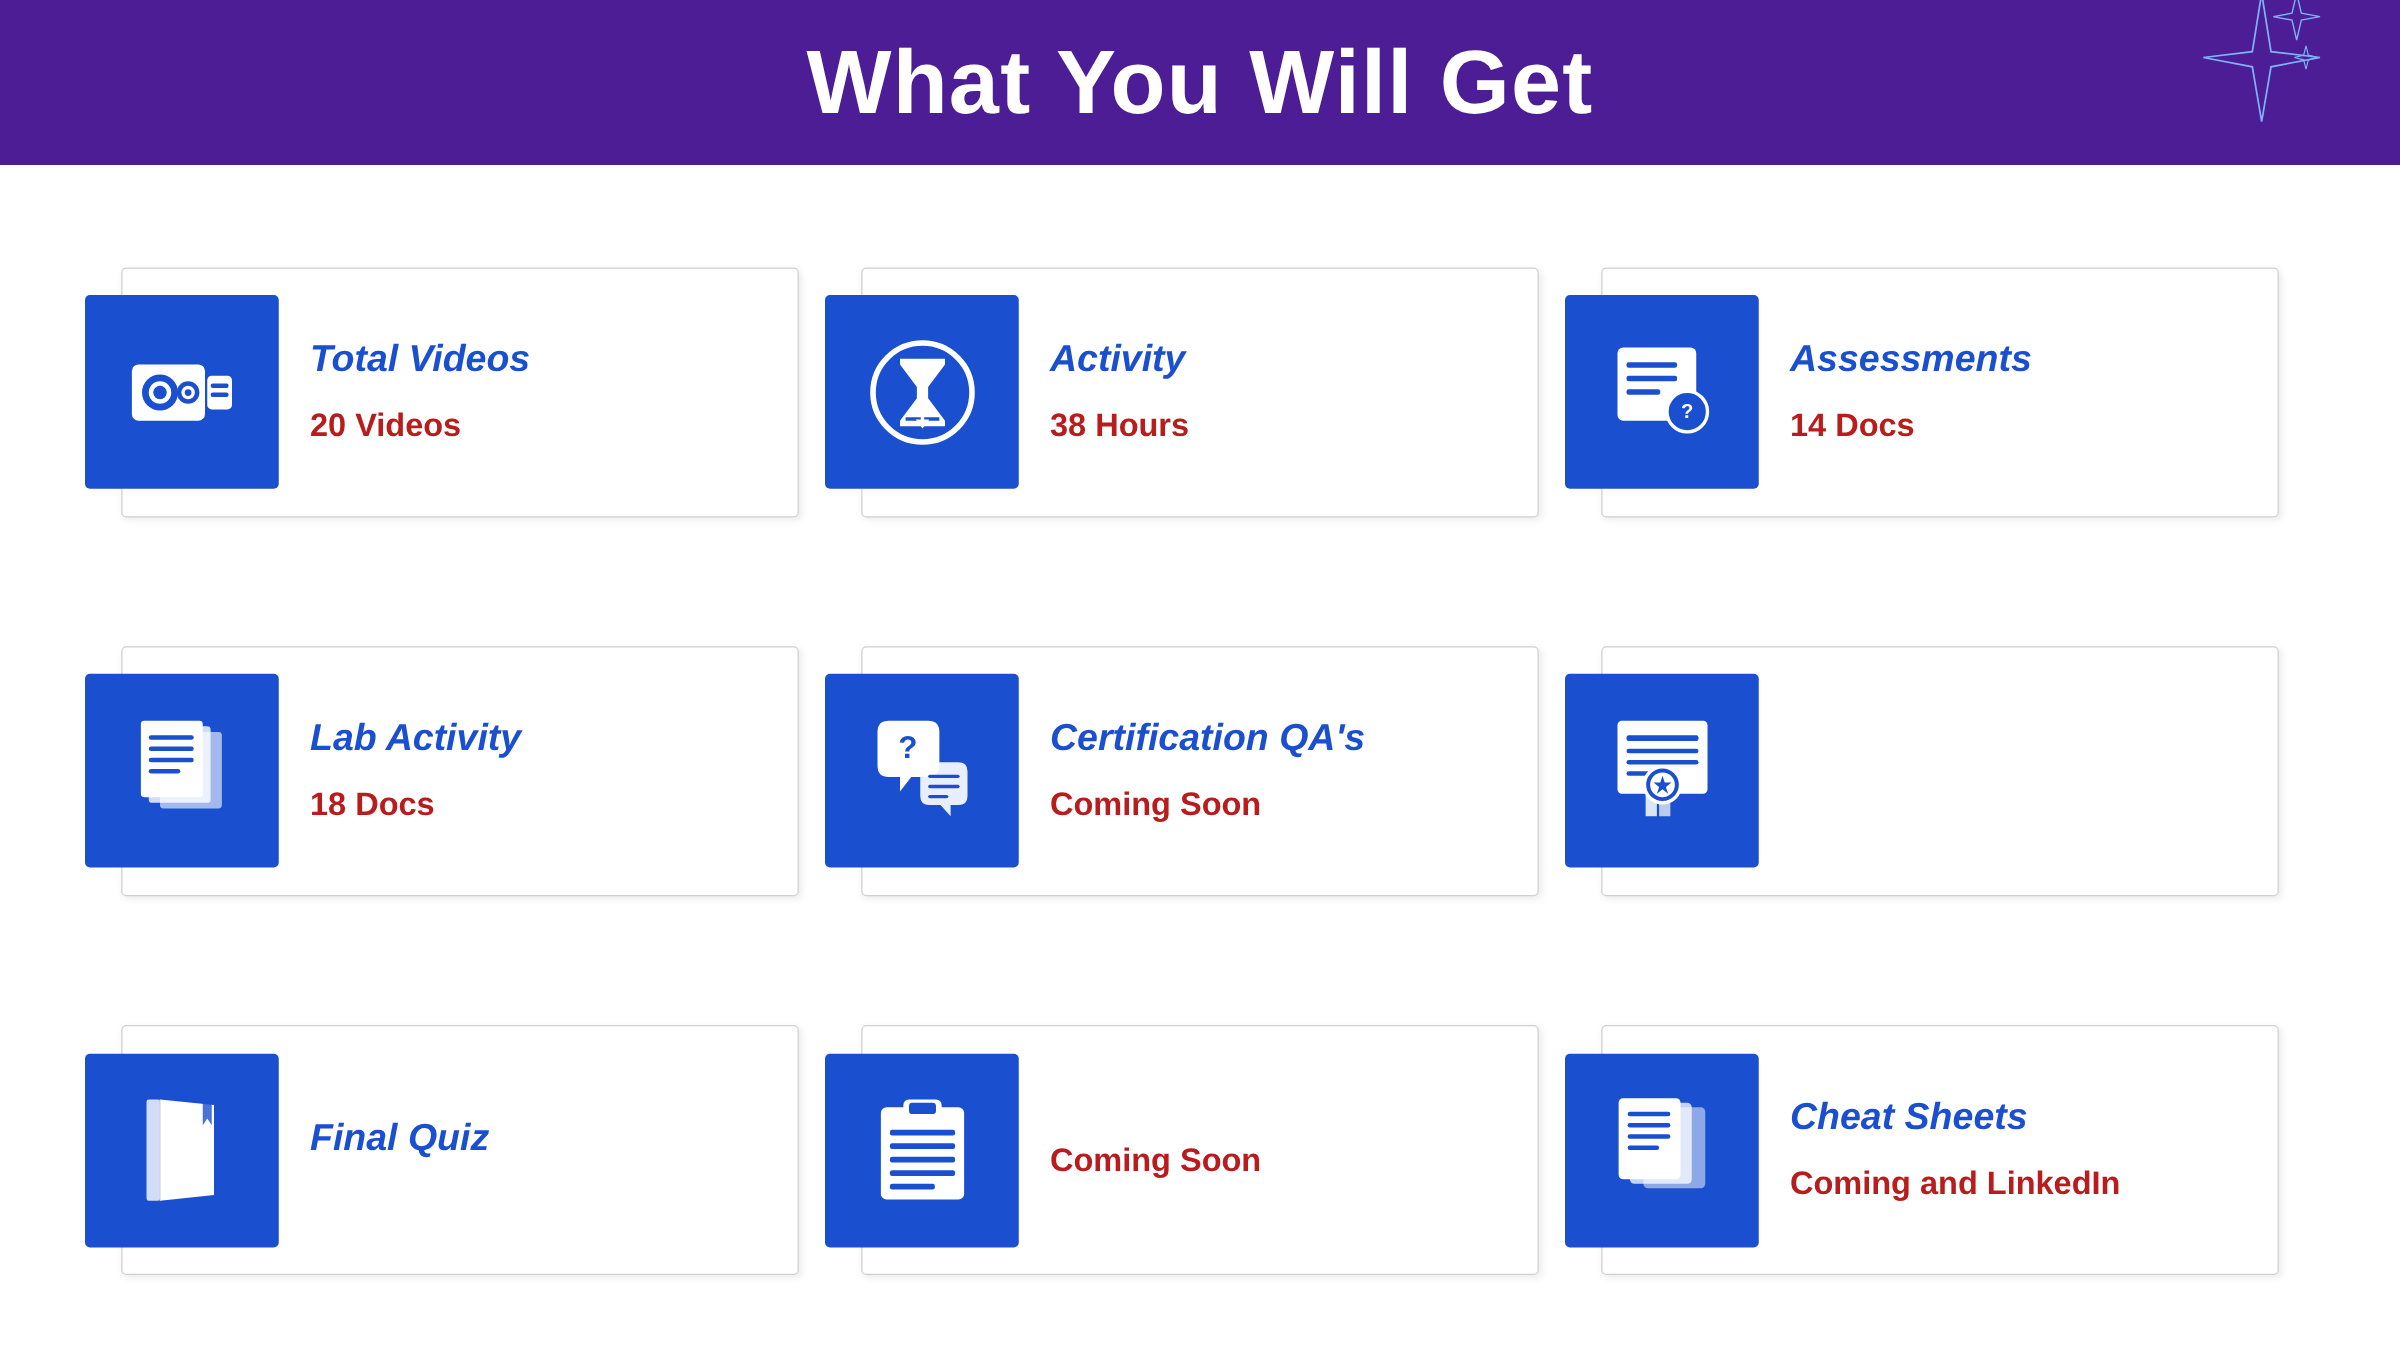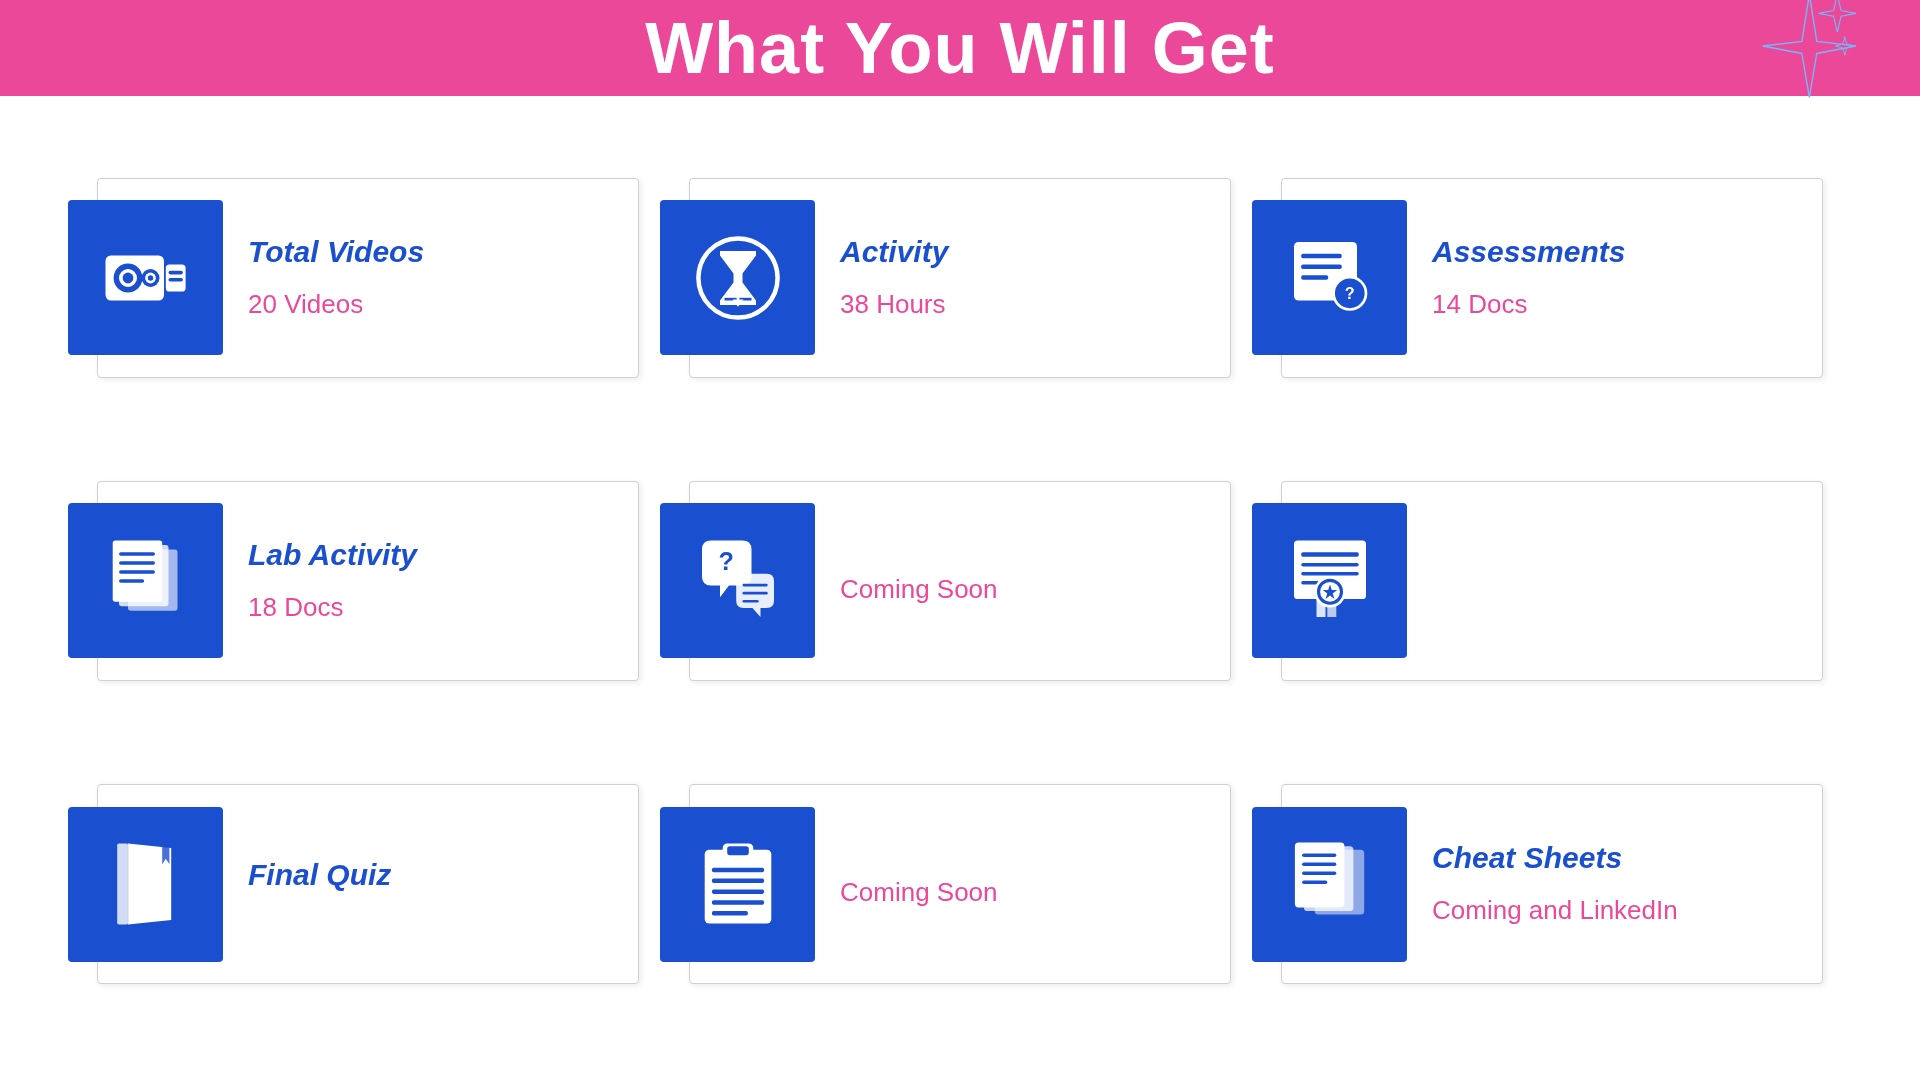--- a/index.html
+++ b/index.html
@@ -6,23 +6,23 @@
 
     body {
       width: 1920px;
       height: 1080px;
       font-family: Arial, sans-serif;
       background: #ffffff;
       overflow: hidden;
     }
 
     .header {
-      background: #ec4899;
+      background: #4c1d95;
       width: 100%;
-      height: 96px;
+      height: 132px;
       display: flex;
       align-items: center;
       justify-content: center;
       position: relative;
     }
 
     .header-title {
       color: #ffffff;
       font-size: 72px;
       font-weight: 900;
@@ -95,23 +95,23 @@
 
     .card-label {
       color: #1a4fcf;
       font-size: 30px;
       font-weight: 900;
       font-style: italic;
       line-height: 1.2;
     }
 
     .card-value {
-      color: #ec4899;
+      color: #b91c1c;
       font-size: 26px;
-      font-weight: 400;
+      font-weight: 700;
       margin-top: 18px;
       line-height: 1.3;
     }
   </style>
 </head>
 <body>
 
 <div class="header">
   <h1 class="header-title">What You Will Get</h1>
   <div class="star-decoration">
@@ -233,20 +233,21 @@
           <path d="M10 15 Q10 5 20 5 L55 5 Q65 5 65 15 L65 45 Q65 55 55 55 L40 55 L30 68 L30 55 L20 55 Q10 55 10 45 Z" fill="white"></path>
           <text x="37" y="38" text-anchor="middle" fill="#1a4fcf" font-size="28" font-weight="bold">?</text>
 
           <path d="M48 50 Q48 42 56 42 L82 42 Q90 42 90 50 L90 72 Q90 80 82 80 L75 80 L75 90 L66 80 L56 80 Q48 80 48 72 Z" fill="white" opacity="0.9"></path>
           <rect x="55" y="53" width="28" height="3" rx="1.5" fill="#1a4fcf"></rect>
           <rect x="55" y="62" width="28" height="3" rx="1.5" fill="#1a4fcf"></rect>
           <rect x="55" y="71" width="18" height="3" rx="1.5" fill="#1a4fcf"></rect>
         </svg>
       </div>
       <div class="card-text">
+        <div class="card-label">Certification QA's</div>
         <div class="card-value">Coming Soon</div>
       </div>
     </div>
   </div>
 
   <div class="card-wrapper">
     <div class="card">
       <div class="icon-box">
         <svg viewBox="0 0 100 100" xmlns="http://www.w3.org/2000/svg">
 

